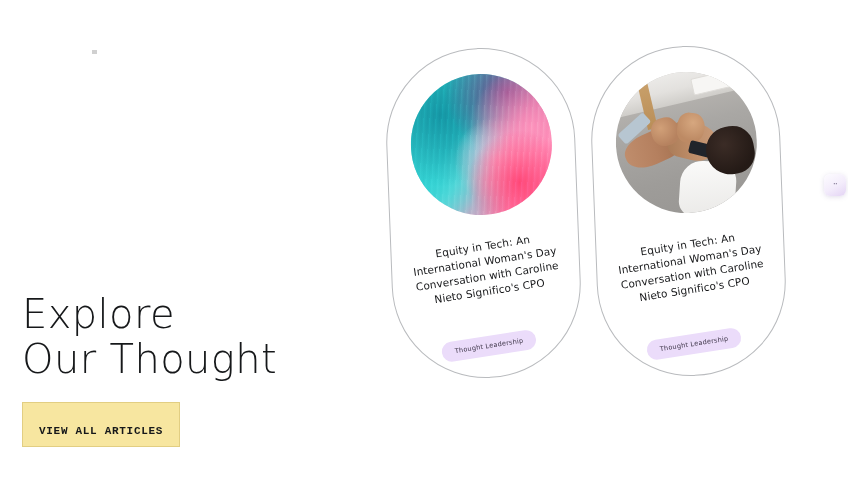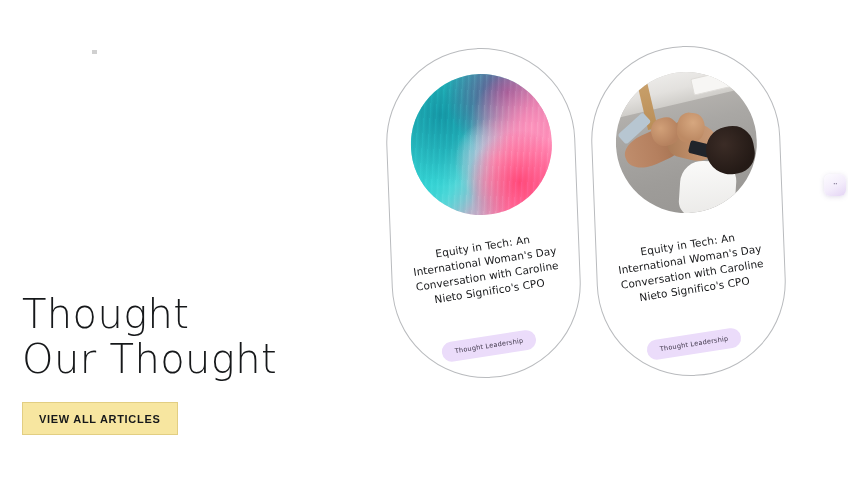--- a/index.html
+++ b/index.html
@@ -39,25 +39,25 @@
 
   .cta-wrap {
     margin-top: 20px;
   }
 
   .cta-button {
     display: inline-block;
     background: #F7E6A0;
     border: 1px solid #E2CE82;
     color: #16181a;
-    font-family: Liberation Sans, sans-serif;
+    font-family: Liberation Mono, monospace;
     font-weight: 700;
     font-size: 11px;
     letter-spacing: 0.7px;
-    padding: 10px 16px 9px 16px;
+    padding: 22px 16px 9px 16px;
     cursor: pointer;
     white-space: nowrap;
   }
 
   
   .cards-area {
     position: absolute;
     left: 370px;
     top: 0;
     width: 478px;
@@ -259,21 +259,21 @@
   }
 </style>
 </head>
 <body>
 
 <div id="stage">
 
   <div class="corner-mark"></div>
 
   <div class="left-block">
-    <div class="headline"><span>Thought</span><br><span>Our Thought</span></div>
+    <div class="headline"><span>Explore</span><br><span>Our Thought</span></div>
     <div class="cta-wrap">
       <button class="cta-button">VIEW ALL ARTICLES</button>
     </div>
   </div>
 
   <div class="cards-area">
 
     <div class="card card--one">
       <div class="card-media">
         <div class="media-watercolor"></div>

